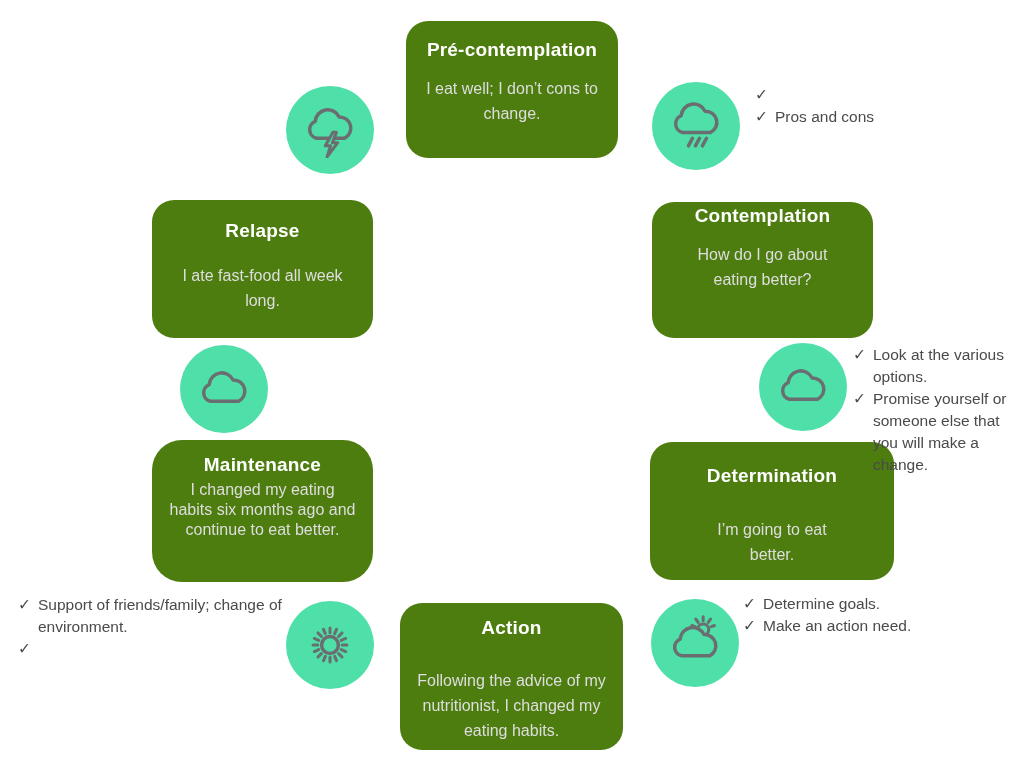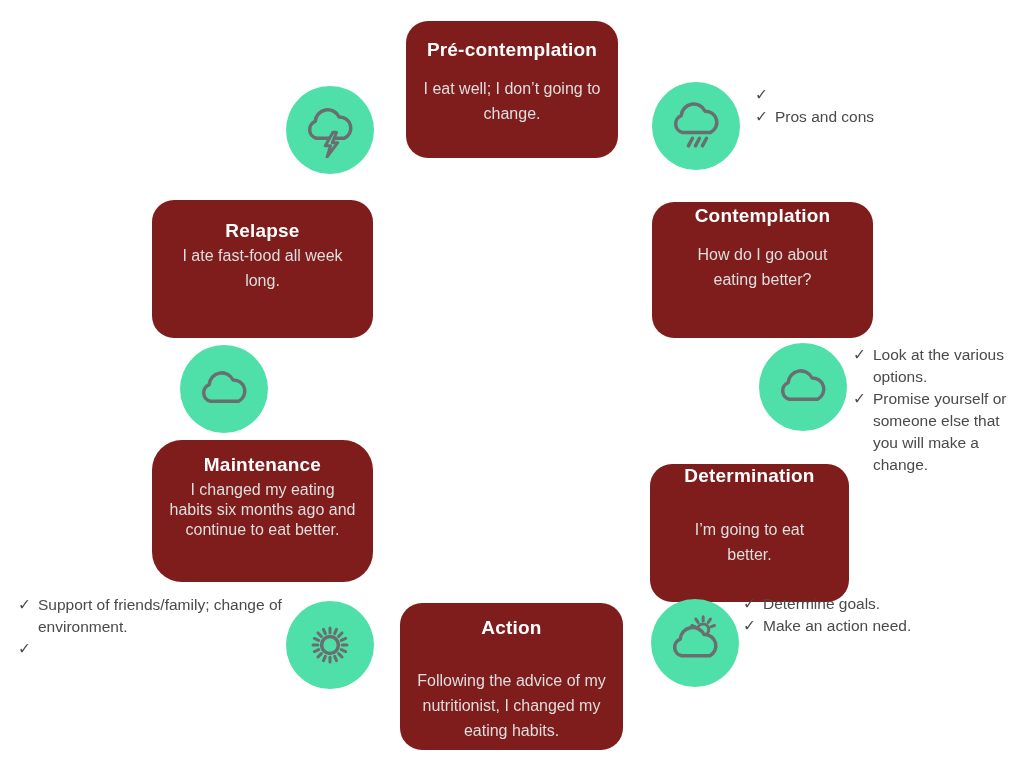--- a/index.html
+++ b/index.html
@@ -8,21 +8,21 @@
     width: 1024px;
     height: 768px;
     background: #ffffff;
     overflow: hidden;
     font-family: "Liberation Sans", "DejaVu Sans", sans-serif;
   }
 
   
   .stage {
     position: absolute;
-    background: #7f1d1d;
+    background: #4d7c0f;
     border-radius: 22px;
     color: #ffffff;
     text-align: center;
     display: flex;
     flex-direction: column;
     align-items: center;
     box-sizing: border-box;
   }
   .stage .stage-title {
     font-weight: bold;
@@ -36,31 +36,31 @@
     color: #dedede;
     line-height: 25px;
   }
 
   #stage-precontemplation { left: 406px; top: 21px;  width: 212px; height: 137px; padding-top: 17px; }
   #stage-precontemplation .stage-title { margin-bottom: 14px; }
   #stage-precontemplation .stage-body  { width: 192px; }
 
   #stage-relapse { left: 152px; top: 200px; width: 221px; height: 138px; padding-top: 19px; }
   #stage-relapse .stage-title { }
-  #stage-relapse .stage-body  { width: 162px; }
+  #stage-relapse .stage-body  { width: 162px; margin-top: 20px; }
 
   #stage-contemplation { left: 652px; top: 202px; width: 221px; height: 136px; padding-top: 2px; }
   #stage-contemplation .stage-title { margin-bottom: 14px; }
   #stage-contemplation .stage-body  { width: 172px; }
 
   #stage-maintenance { left: 152px; top: 440px; width: 221px; height: 142px; padding-top: 13px; border-radius: 30px; }
   #stage-maintenance .stage-title { margin-bottom: 3px; }
   #stage-maintenance .stage-body  { width: 186px; line-height: 20px; }
 
-  #stage-determination { left: 650px; top: 464px; width: 199px; height: 138px; }
+  #stage-determination { left: 650px; top: 442px; width: 244px; height: 138px; padding-top: 22px; }
   #stage-determination .stage-title { margin-bottom: 29px; }
   #stage-determination .stage-body  { width: 152px; }
 
   #stage-action { left: 400px; top: 603px; width: 223px; height: 147px; padding-top: 13px; gap: 26px; }
   #stage-action .stage-title { margin-bottom: 2px; }
   #stage-action .stage-body  { width: 190px; }
 
   
   .icon-circle {
     position: absolute;
@@ -100,21 +100,21 @@
   #list-determination    { left: 743px; top: 593px; width: 232px; }
   #list-maintenance      { left: 18px;  top: 594px; width: 284px; }
 </style>
 </head>
 <body>
 
 <div class="canvas">
 
   <div class="stage" id="stage-precontemplation">
     <div class="stage-title">Pré-contemplation</div>
-    <div class="stage-body">I eat well; I don’t going to change.</div>
+    <div class="stage-body">I eat well; I don’t cons to change.</div>
   </div>
 
   <div class="stage" id="stage-relapse">
     <div class="stage-title">Relapse</div>
     <div class="stage-body">I ate fast-food all week long.</div>
   </div>
 
   <div class="stage" id="stage-contemplation">
     <div class="stage-title">Contemplation</div>
     <div class="stage-body">How do I go about eating better?</div>

